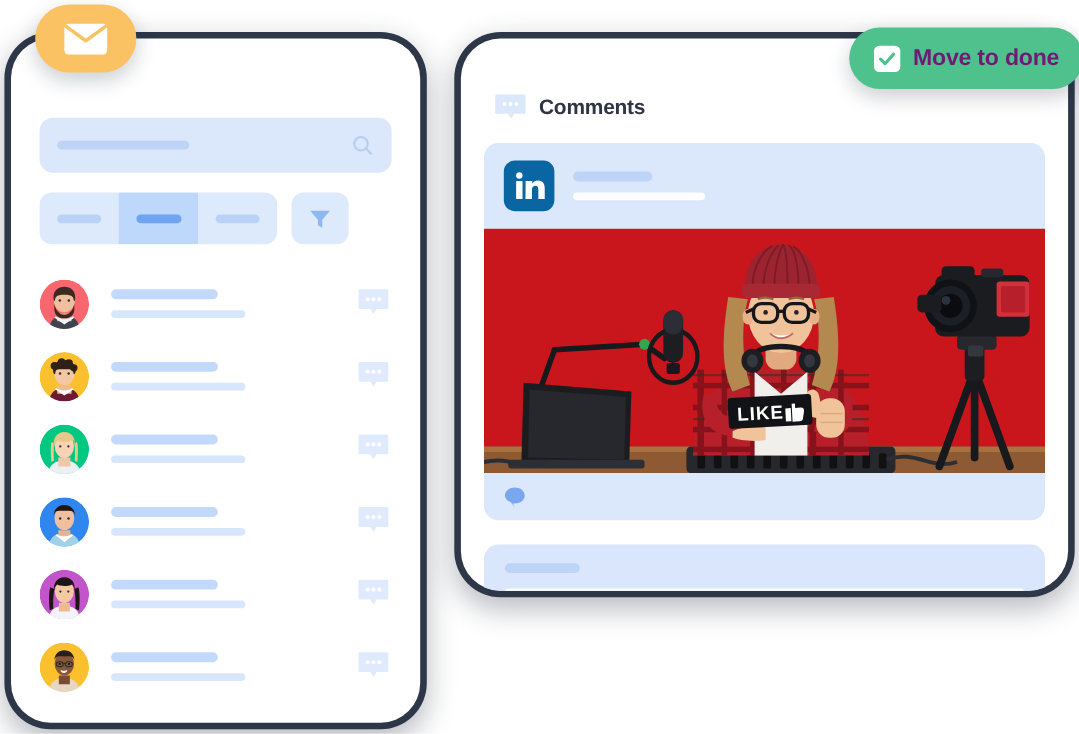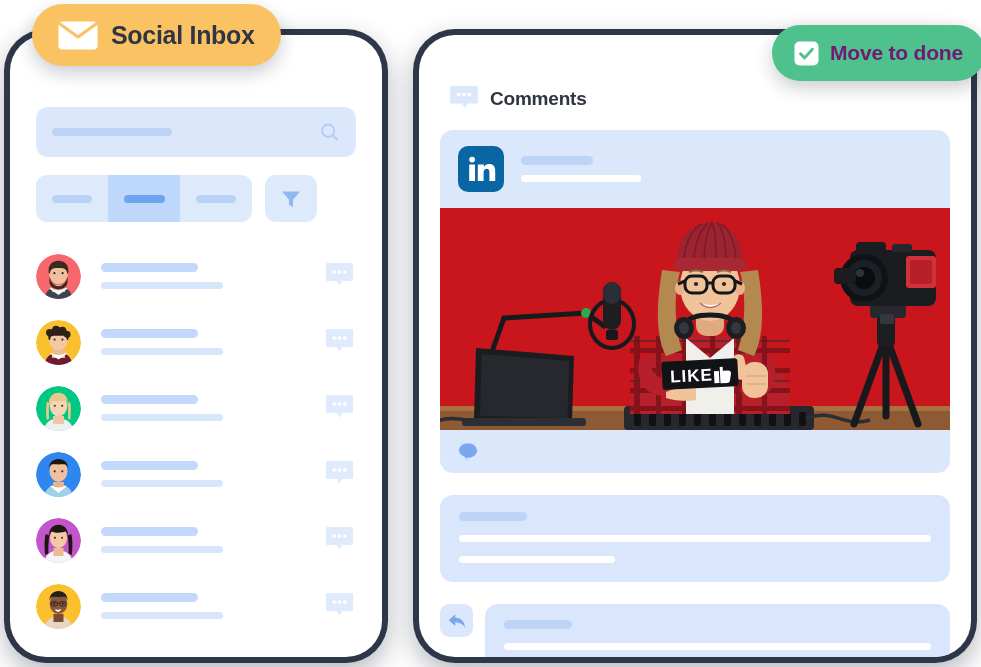--- a/index.html
+++ b/index.html
@@ -30,21 +30,21 @@
   .phone-screen {
     width: 100%;
     height: 100%;
     background: #ffffff;
     border-radius: 36px;
     overflow: hidden;
     position: relative;
   }
 
   #phone-left  { left: 4px;   top: 29px;  width: 384px; height: 634px; }
-  #phone-right { left: 413px; top: 29px;  width: 564px; height: 634px; }
+  #phone-right { left: 413px; top: 29px;  width: 564px; height: 514px; }
 
   
   .pill {
     position: absolute;
     display: flex;
     align-items: center;
     gap: 13px;
     border-radius: 40px;
     padding: 0 26px;
     height: 62px;
@@ -718,21 +718,20 @@
     </div>
   </div>
 
   <div id="social-inbox-badge" class="pill">
     <span>
       <svg class="envelope-icon" viewBox="0 0 40 29" fill="#ffffff">
         <rect x="0.5" y="0.5" width="39" height="28" rx="4"></rect>
         <path d="M2 3 L20 16 L38 3" fill="none" stroke="#fbc264" stroke-width="3.2" stroke-linecap="round" stroke-linejoin="round"></path>
       </svg>
     </span>
-    <span class="pill-label">Social Inbox</span>
   </div>
 
   <div id="move-to-done-badge" class="pill">
     <span>
       <svg class="check-icon" viewBox="0 0 25 25">
         <rect x="0.5" y="0.5" width="24" height="24" rx="5" fill="#ffffff"></rect>
         <path d="M6.5 12.8 L10.6 16.9 L18.4 8.2" fill="none" stroke="#4ec18d" stroke-width="2.9" stroke-linecap="round" stroke-linejoin="round"></path>
       </svg>
     </span>
     <span class="pill-label">Move to done</span>

